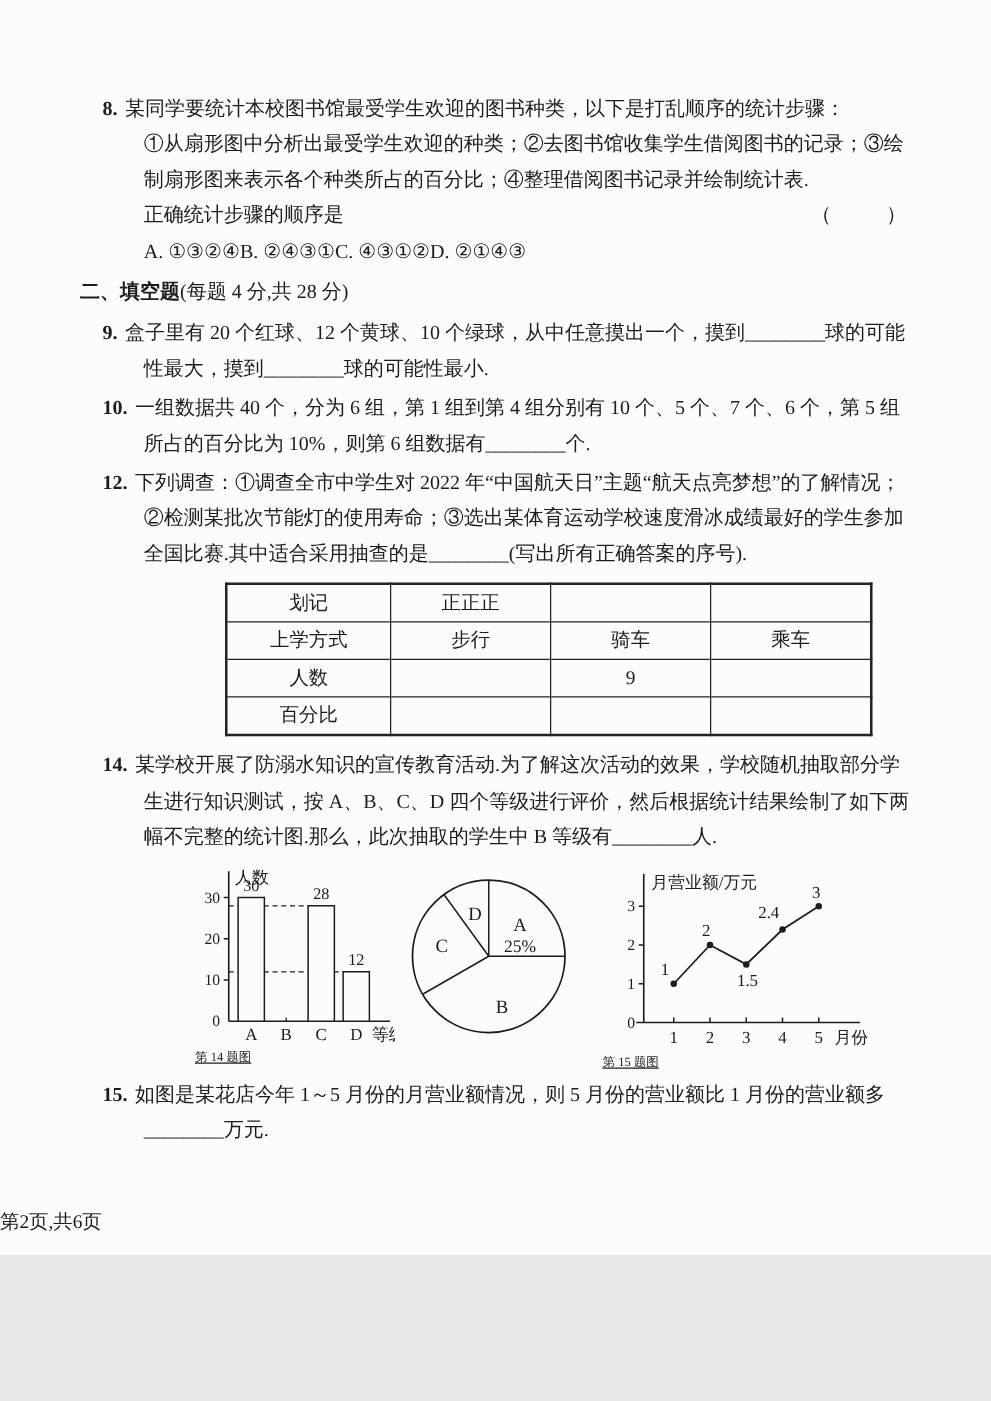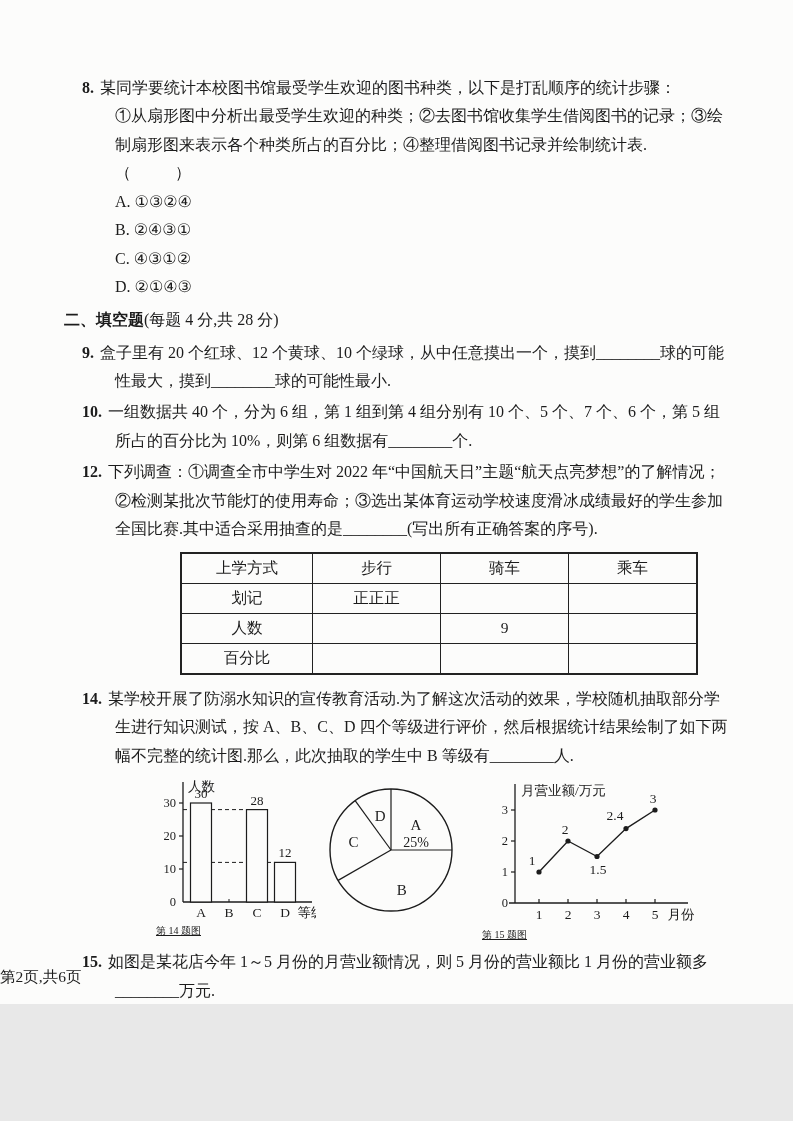--- a/index.html
+++ b/index.html
@@ -13,21 +13,21 @@
     font-family:"Liberation Serif","DejaVu Serif",serif;
     font-size:16px;color:#1c1c1c;
     overflow:hidden;
   }
   .q{margin:0 0 3px 0;line-height:1.78;padding-left:51px;}
   .q p{margin:0;}
   .q .first{text-indent:-33px;}
   .qnum{font-weight:bold;padding-right:6px;}
   .stem-row{display:flex;justify-content:space-between;}
   .bracket{margin-right:6px;letter-spacing:4px;}
-  .options-row{display:flex;justify-content:flex-start;padding-right:14px;margin-top:2px;flex-direction:column;}
+  .options-row{display:flex;justify-content:flex-start;padding-right:14px;margin-top:2px;}
   .section-title{margin:4px 0 4px 0;line-height:1.8;}
   .section-title .bold{font-weight:bold;}
   
   .tbl-wrap{margin:8px 0 10px 116px;}
   table.survey{border-collapse:collapse;border:2px solid #222;}
   table.survey td{
     border:1.2px solid #222;
     width:119px;height:29px;
     text-align:center;vertical-align:middle;
     font-size:15.5px;padding:0 4px;
@@ -47,20 +47,21 @@
 </style>
 </head>
 <body>
 
 <div class="doc">
 
   <div class="q">
     <p class="first"><span class="qnum">8.</span><span>某同学要统计本校图书馆最受学生欢迎的图书种类，以下是打乱顺序的统计步骤：</span></p>
     <p>①从扇形图中分析出最受学生欢迎的种类；②去图书馆收集学生借阅图书的记录；③绘制扇形图来表示各个种类所占的百分比；④整理借阅图书记录并绘制统计表.</p>
     <p class="stem-row">
+      <span>正确统计步骤的顺序是</span>
       <span class="bracket">（　　）</span>
     </p>
     <p class="options-row">
       <span>A. ①③②④</span>
       <span>B. ②④③①</span>
       <span>C. ④③①②</span>
       <span>D. ②①④③</span>
     </p>
   </div>
 
@@ -79,30 +80,30 @@
 
   <div class="q">
     <p class="first"><span class="qnum">12.</span><span>下列调查：①调查全市中学生对 2022 年“中国航天日”主题“航天点亮梦想”的了解情况；②检测某批次节能灯的使用寿命；③选出某体育运动学校速度滑冰成绩最好的学生参加全国比赛.其中适合采用抽查的是________(写出所有正确答案的序号).</span></p>
   </div>
 
 
   <div class="tbl-wrap">
     <table class="survey">
       <tbody>
         <tr>
+          <td>划记</td>
+          <td>正正正</td>
+          <td></td>
+          <td></td>
+        </tr>
+        <tr>
           <td>上学方式</td>
           <td>步行</td>
           <td>骑车</td>
           <td>乘车</td>
-        </tr>
-        <tr>
-          <td>划记</td>
-          <td>正正正</td>
-          <td></td>
-          <td></td>
         </tr>
         <tr>
           <td>人数</td>
           <td></td>
           <td>9</td>
           <td></td>
         </tr>
         <tr>
           <td>百分比</td>
           <td></td>

